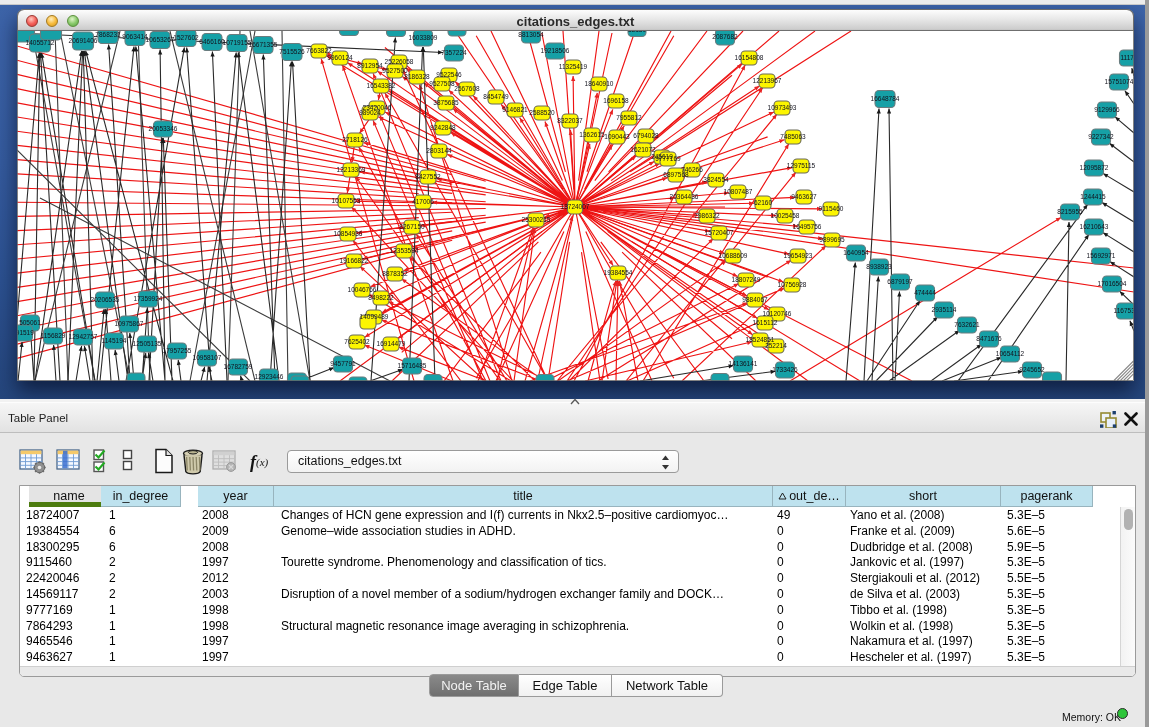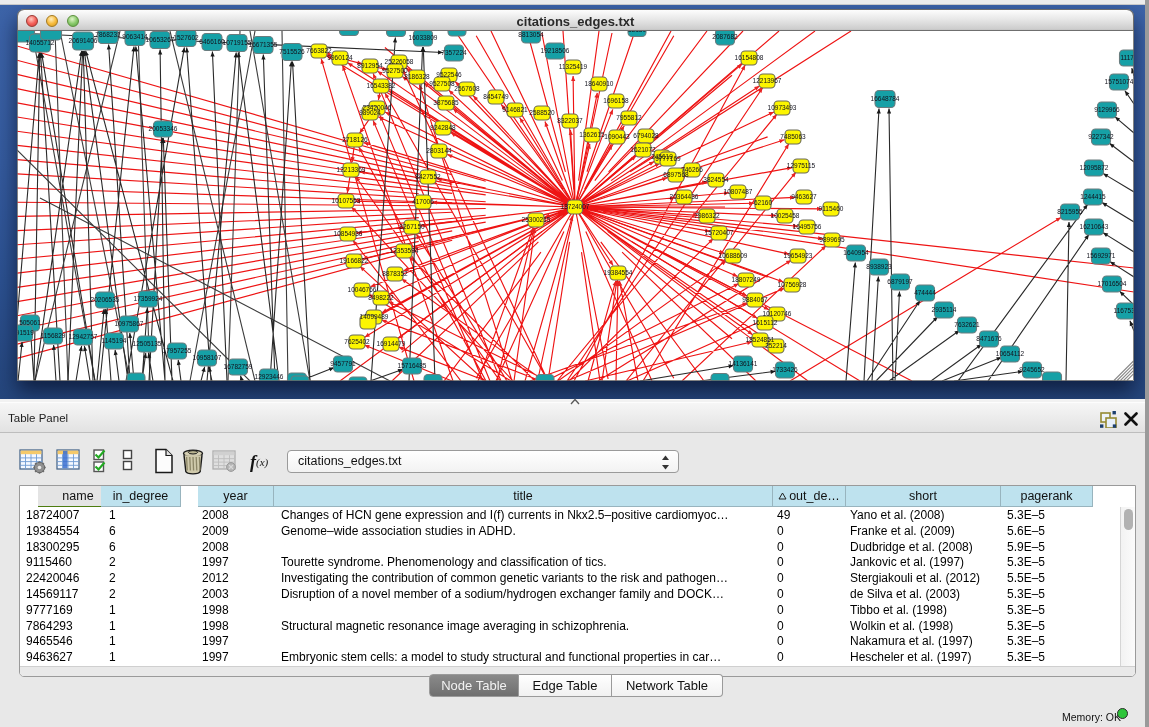--- a/index.html
+++ b/index.html
@@ -400,21 +400,21 @@
       <text x="232" y="22" font-family="Liberation Serif,serif" font-style="italic" font-weight="bold" font-size="18" fill="#111">f</text>
       <text x="238" y="20" font-family="Liberation Serif,serif" font-style="italic" font-size="11" fill="#111">(x)</text>
     </svg>
   <div id="combo">citations_edges.txt
     <svg style="position:absolute;right:8px;top:4px" width="9" height="15" viewBox="0 0 9 15">
       <path d="M4.5 0.5L8 5H1Z" fill="#333"></path>
         <path d="M4.5 14.5L8 10H1Z" fill="#333"></path>
     </svg>
   </div>
   <div id="tbl">
-    <div class="th" style="left:18px;width:81px;background:#e4e4e4;border-right:1px solid #adadad;border-bottom:1px solid #4d7c0f">name</div>
+    <div class="th" style="left:9px;width:81px;background:#e4e4e4;border-right:1px solid #adadad;border-bottom:5px solid #4d7c0f">name</div>
     <div class="th" style="left:81px;width:80px">in_degree</div>
     <div class="th" style="left:178px;width:76px">year</div>
     <div class="th" style="left:254px;width:499px">title</div>
     <div class="th" style="left:753px;width:73px"><svg width="9" height="8" viewBox="0 0 9 8" style="margin-right:2px">
           <path d="M4.5 1L8 7H1Z" fill="none" stroke="#222" stroke-width="1"></path>
         </svg>out_de…</div>
     <div class="th" style="left:826px;width:155px">short</div>
     <div class="th" style="left:981px;width:92px">pagerank</div>
     <div class="trow" style="top:22.0px">
         <span style="left:6px">18724007</span>
@@ -448,21 +448,20 @@
         <span style="left:182px">1997</span>
         <span style="left:261px">Tourette syndrome. Phenomenology and classification of tics.</span>
         <span style="left:757px">0</span>
         <span style="left:830px">Jankovic et al. (1997)</span>
         <span style="left:987px">5.3E–5</span>
       </div>
       <div class="trow" style="top:85.2px">
         <span style="left:6px">22420046</span>
         <span style="left:89px">2</span>
         <span style="left:182px">2012</span>
-        <span style="left:261px">Investigating the contribution of common genetic variants to the risk and pathogen…</span>
         <span style="left:757px">0</span>
         <span style="left:830px">Stergiakouli et al. (2012)</span>
         <span style="left:987px">5.5E–5</span>
       </div>
       <div class="trow" style="top:101.0px">
         <span style="left:6px">14569117</span>
         <span style="left:89px">2</span>
         <span style="left:182px">2003</span>
         <span style="left:261px">Disruption of a novel member of a sodium/hydrogen exchanger family and DOCK…</span>
         <span style="left:757px">0</span>
@@ -491,21 +490,20 @@
         <span style="left:89px">1</span>
         <span style="left:182px">1997</span>
         <span style="left:757px">0</span>
         <span style="left:830px">Nakamura et al. (1997)</span>
         <span style="left:987px">5.3E–5</span>
       </div>
       <div class="trow" style="top:164.2px">
         <span style="left:6px">9463627</span>
         <span style="left:89px">1</span>
         <span style="left:182px">1997</span>
-        <span style="left:261px">Embryonic stem cells: a model to study structural and functional properties in car…</span>
         <span style="left:757px">0</span>
         <span style="left:830px">Hescheler et al. (1997)</span>
         <span style="left:987px">5.3E–5</span>
       </div>
     <div id="vsb">
         <div id="vth"></div>
       </div>
     <div id="hsb"></div>
   </div>
   <div id="segs">

